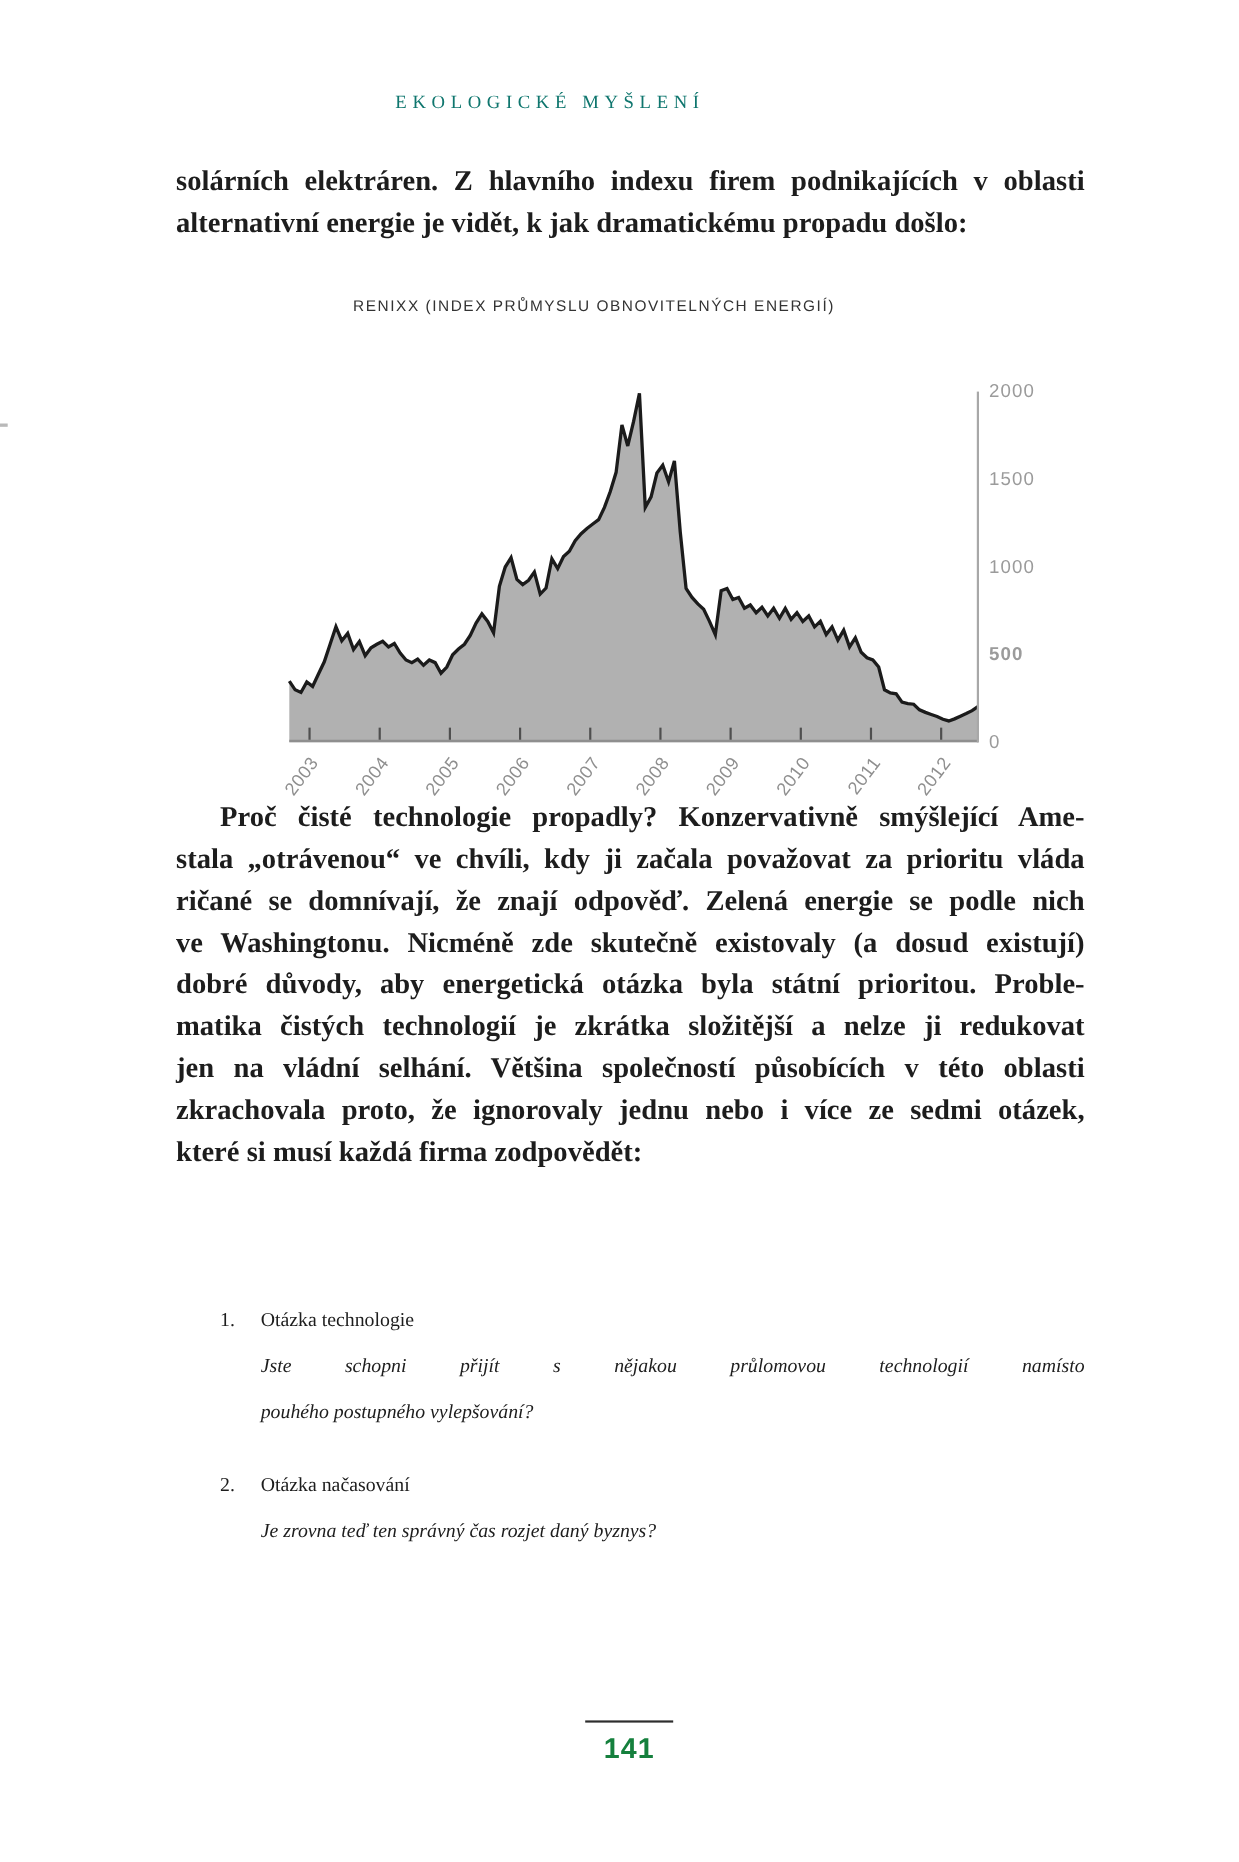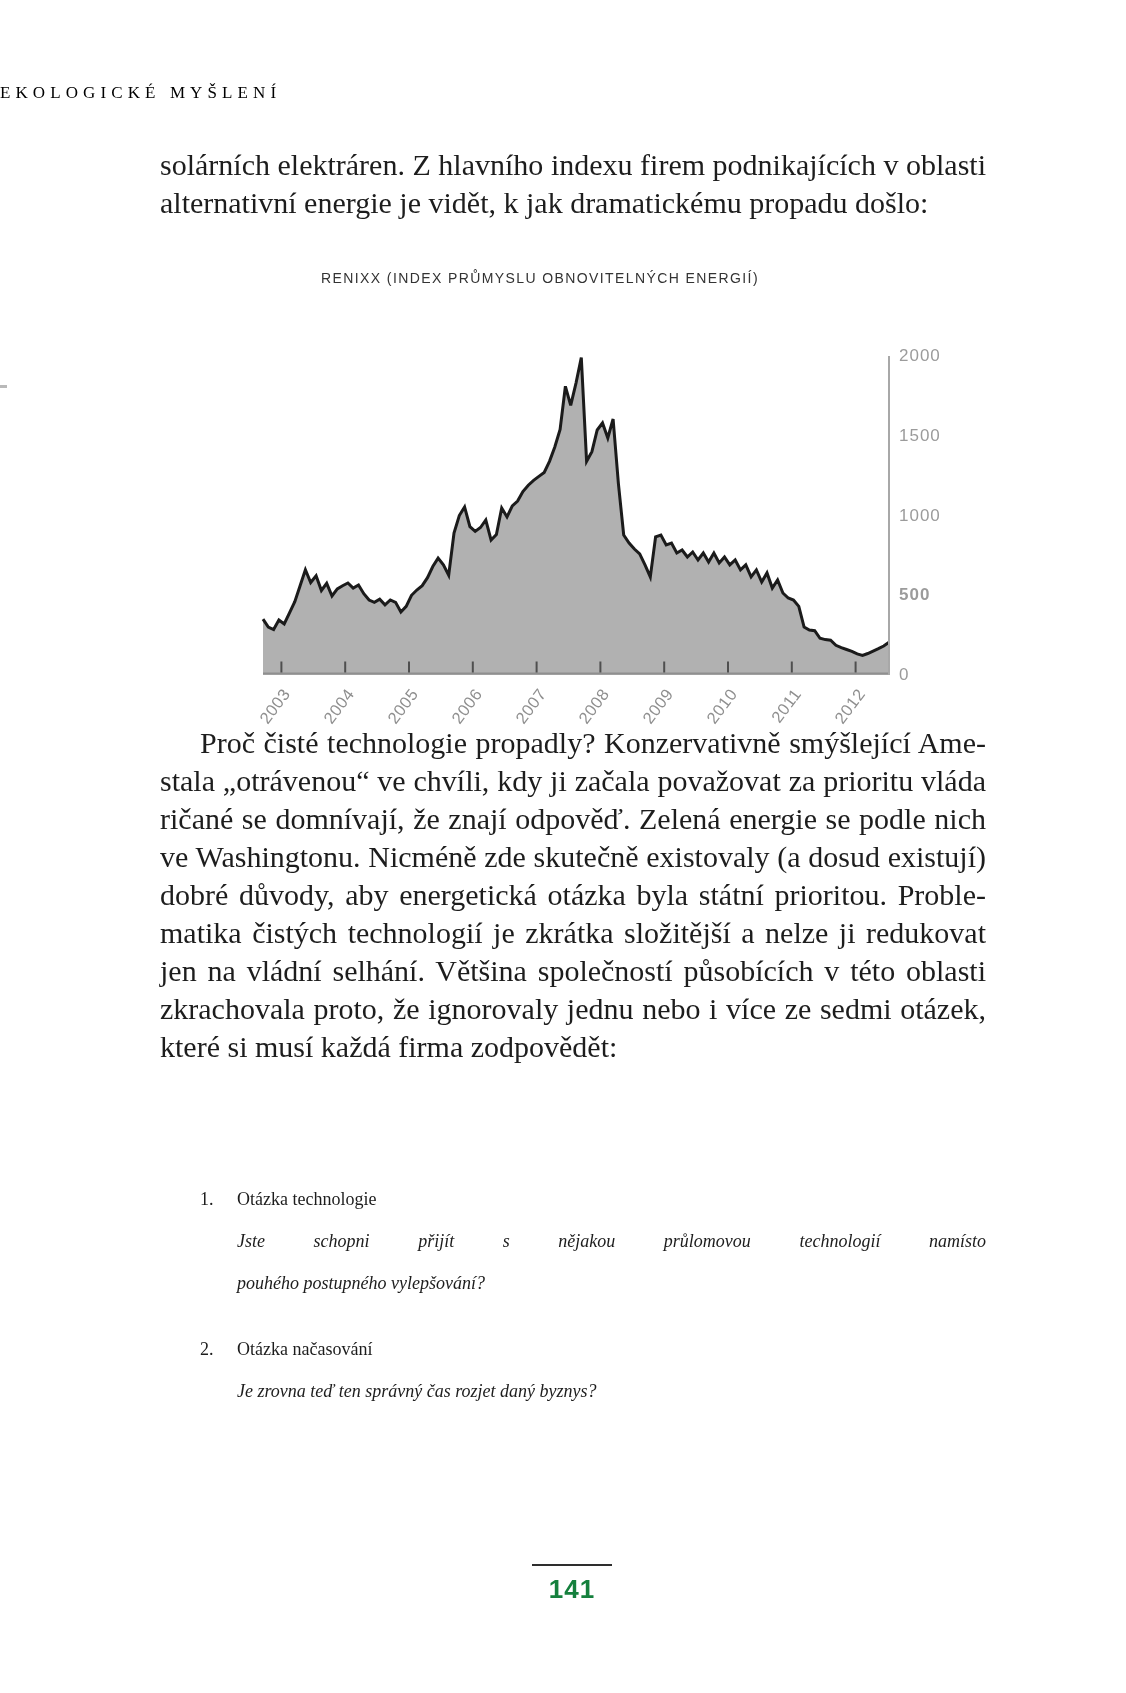--- a/index.html
+++ b/index.html
@@ -4,25 +4,25 @@
 <style>
   html,body{margin:0;padding:0;}
   body{
     width:1126px;height:1693px;position:relative;overflow:hidden;
     background:#ffffff;color:#1d1d1d;
     font-family:"Liberation Serif",serif;
   }
   .abs{position:absolute;}
   
   #running-header{
-    top:83px;left:0;width:1000px;
-    font-size:17px;letter-spacing:0.30em;color:#000000;
+    top:83px;left:0;width:1000px;text-align:center;
+    font-size:17px;letter-spacing:0.30em;color:#0f766e;
   }
   
-  .para{font-size:30px;line-height:38px;color:#1d1d1d;}
+  .para{font-size:26px;line-height:38px;color:#1d1d1d;font-weight:bold;}
   #intro-para{top:146px;left:160px;width:826px;}
   #body-para{top:724px;left:160px;width:826px;}
   .just{text-align:justify;text-align-last:justify;}
   .indent{text-indent:40px;}
   
   #chart-title{
     top:270px;left:0;width:1080px;text-align:center;
     font-family:"Liberation Sans",sans-serif;
     font-size:14px;letter-spacing:1.4px;color:#333333;font-weight:400;
   }

